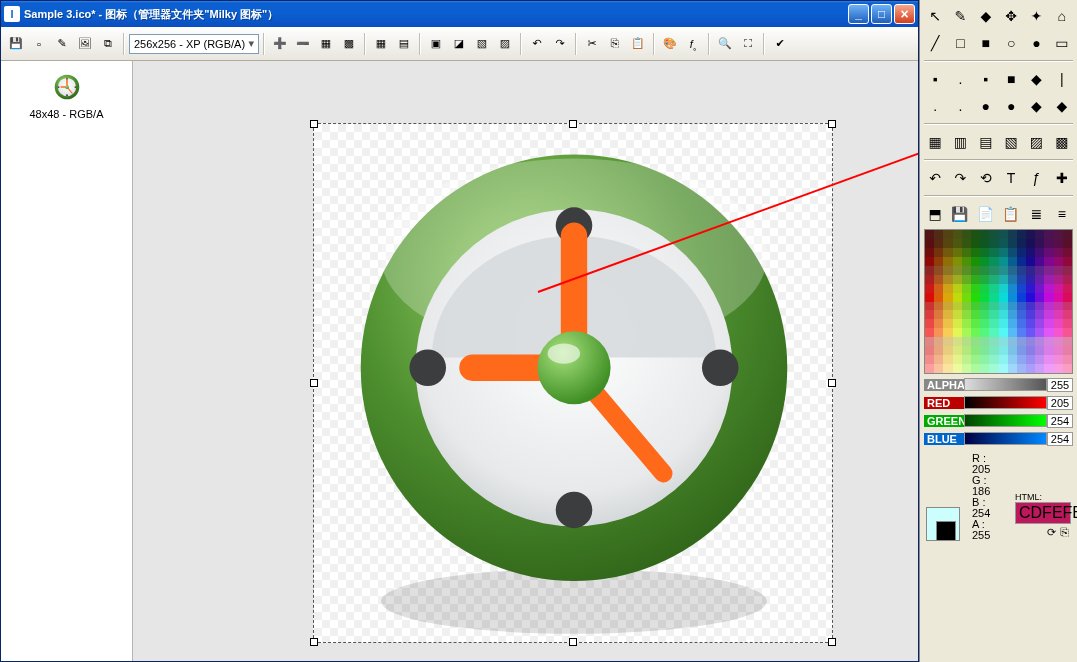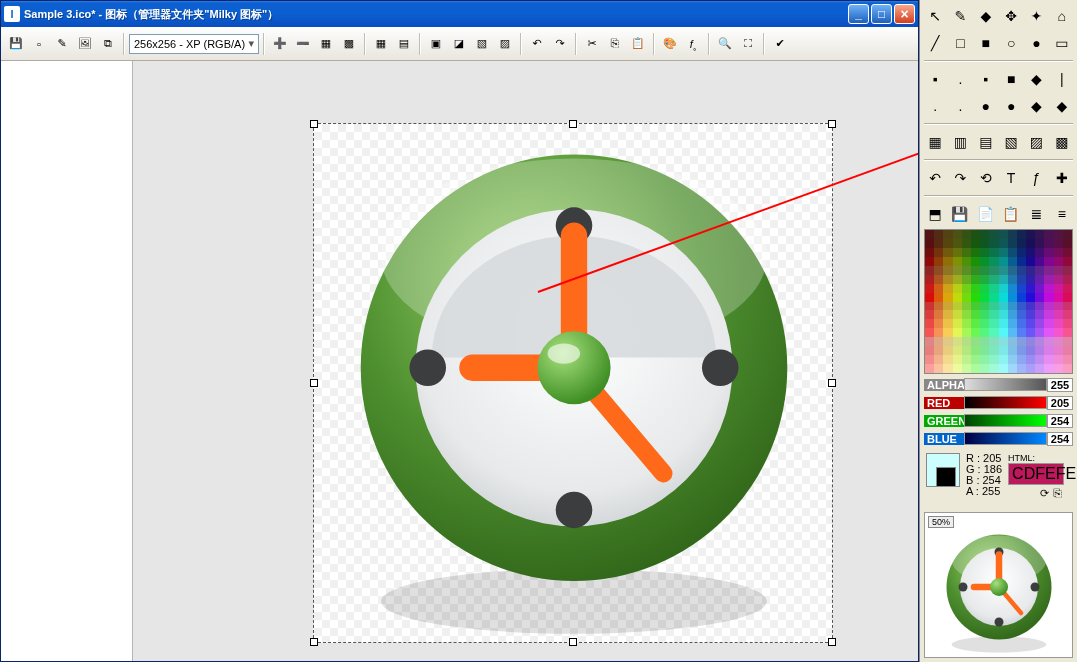--- a/index.html
+++ b/index.html
@@ -35,22 +35,22 @@
 .panel-sep{height:2px;border-top:1px solid #b0ada0;border-bottom:1px solid #fff;margin:2px 0}
 .palette{display:grid;grid-template-columns:repeat(16,1fr);gap:0;width:100%;height:145px;border:1px solid #888}
 .swatch{width:100%;height:100%;cursor:crosshair}
 .rgba-row{display:flex;align-items:center;height:15px;font-size:9px;color:#fff;font-weight:bold}
 .rgba-label{width:40px;padding:0 3px;background:#888}
 .rgba-a .rgba-label{background:#888}.rgba-r .rgba-label{background:#b00}.rgba-g .rgba-label{background:#0a0}.rgba-b .rgba-label{background:#06c}
 .rgba-track{flex:1;height:13px;background:linear-gradient(90deg,#ddd,#555);position:relative;border:1px solid #999}
 .rgba-r .rgba-track{background:linear-gradient(90deg,#000,#f00)}
 .rgba-g .rgba-track{background:linear-gradient(90deg,#040,#0f0)}
 .rgba-b .rgba-track{background:linear-gradient(90deg,#004,#08f)}
-.rgba-val{width:26px;background:#fff;border:1px solid #999;text-align:center;color:#000;font-weight:bold}
-.color-info{display:flex;gap:6px;padding:4px 2px;align-items:flex-start}
+.rgba-val{width:26px;background:#fff;border:1px solid #999;text-align:center;color:#000;font-weight:normal}
+.color-info{display:flex;gap:12px;padding:4px 2px;align-items:flex-end}
 .color-box{width:34px;height:34px;border:1px solid #888;background:#cdfefe;position:relative}
 .color-text{font-size:9px;line-height:11px}
 .html-box{border:1px solid #999;background:#be185d;padding:1px 3px;font-size:16px;width:56px}
 .preview{flex:1;border:1px solid #999;background:#fff;position:relative;min-height:120px;margin-top:3px}
 .zoom-badge{position:absolute;left:3px;top:3px;background:#eee;border:1px solid #888;padding:0 3px;font-size:9px}
 svg.clock{display:block}
 .mini-tools{display:flex;gap:4px;justify-content:flex-end;padding:2px}
 </style>
 </head>
 <body>
@@ -101,20 +101,35 @@
     <div class="tb-btn"><i>f</i>˳</div>
     <div class="tb-sep"></div>
     <div class="tb-btn">🔍</div>
     <div class="tb-btn">⛶</div>
     <div class="tb-sep"></div>
     <div class="tb-btn">✔</div>
   </div>
 
   <div class="work">
     <div class="sidebar" id="sidebar">
+        <div class="thumb">
+          <svg viewBox="0 0 256 256" width="30" height="30">
+            <circle cx="128" cy="120" r="105" fill="url(#gring)"></circle>
+            <circle cx="128" cy="120" r="78" fill="url(#gface)"></circle>
+            <circle cx="128" cy="50" r="8" fill="#3b3d3e"></circle>
+            <circle cx="200" cy="120" r="8" fill="#3b3d3e"></circle>
+            <circle cx="56" cy="120" r="8" fill="#3b3d3e"></circle>
+            <circle cx="128" cy="190" r="8" fill="#3b3d3e"></circle>
+            <line x1="128" y1="120" x2="128" y2="55" stroke="#ff6a1a" stroke-width="13" stroke-linecap="round"></line>
+            <line x1="128" y1="120" x2="78" y2="120" stroke="#ff6a1a" stroke-width="13" stroke-linecap="round"></line>
+            <line x1="128" y1="120" x2="172" y2="172" stroke="#ff6a1a" stroke-width="9" stroke-linecap="round"></line>
+            <circle cx="128" cy="120" r="16" fill="url(#gcenter)"></circle>
+          </svg>
+          <div class="thumb-label">48x48 - RGB/A</div>
+        </div>
       </div>
 
     <div class="canvas-wrap">
       <div class="canvas">
         <svg class="clock" viewBox="0 0 256 256" width="520" height="520">
           <defs>
             <radialGradient id="gring" cx="40%" cy="30%" r="75%">
                 <stop offset="0%" stop-color="#9ad36b"></stop>
                 <stop offset="55%" stop-color="#4e8f2f"></stop>
                 <stop offset="100%" stop-color="#2f6418"></stop>
@@ -514,30 +529,13 @@
     <div>
       <div style="font-size:9px">HTML:</div>
       <div class="html-box">CDFEFE</div>
       <div class="mini-tools">
         <span>⟳</span>
         <span>⎘</span>
       </div>
     </div>
   </div>
 
-  <div class="preview">
-    <div class="zoom-badge">50%</div>
-    <svg class="clock" viewBox="0 0 256 256" width="128" height="128" style="margin:14px auto 0;display:block">
-      <ellipse cx="128" cy="235" rx="95" ry="16" fill="#000" opacity=".12"></ellipse>
-      <circle cx="128" cy="120" r="105" fill="url(#gring)"></circle>
-      <ellipse cx="128" cy="65" rx="95" ry="48" fill="#fff" opacity=".25"></ellipse>
-      <circle cx="128" cy="120" r="78" fill="url(#gface)"></circle>
-      <circle cx="128" cy="50" r="9" fill="#3b3d3e"></circle>
-        <circle cx="200" cy="120" r="9" fill="#3b3d3e"></circle>
-        <circle cx="56" cy="120" r="9" fill="#3b3d3e"></circle>
-        <circle cx="128" cy="190" r="9" fill="#3b3d3e"></circle>
-      <line x1="128" y1="120" x2="128" y2="55" stroke="#ff6a1a" stroke-width="13" stroke-linecap="round"></line>
-        <line x1="128" y1="120" x2="78" y2="120" stroke="#ff6a1a" stroke-width="13" stroke-linecap="round"></line>
-        <line x1="128" y1="120" x2="172" y2="172" stroke="#ff6a1a" stroke-width="9" stroke-linecap="round"></line>
-      <circle cx="128" cy="120" r="18" fill="url(#gcenter)"></circle>
-    </svg>
-  </div>
 </div>
 
 </body></html>

